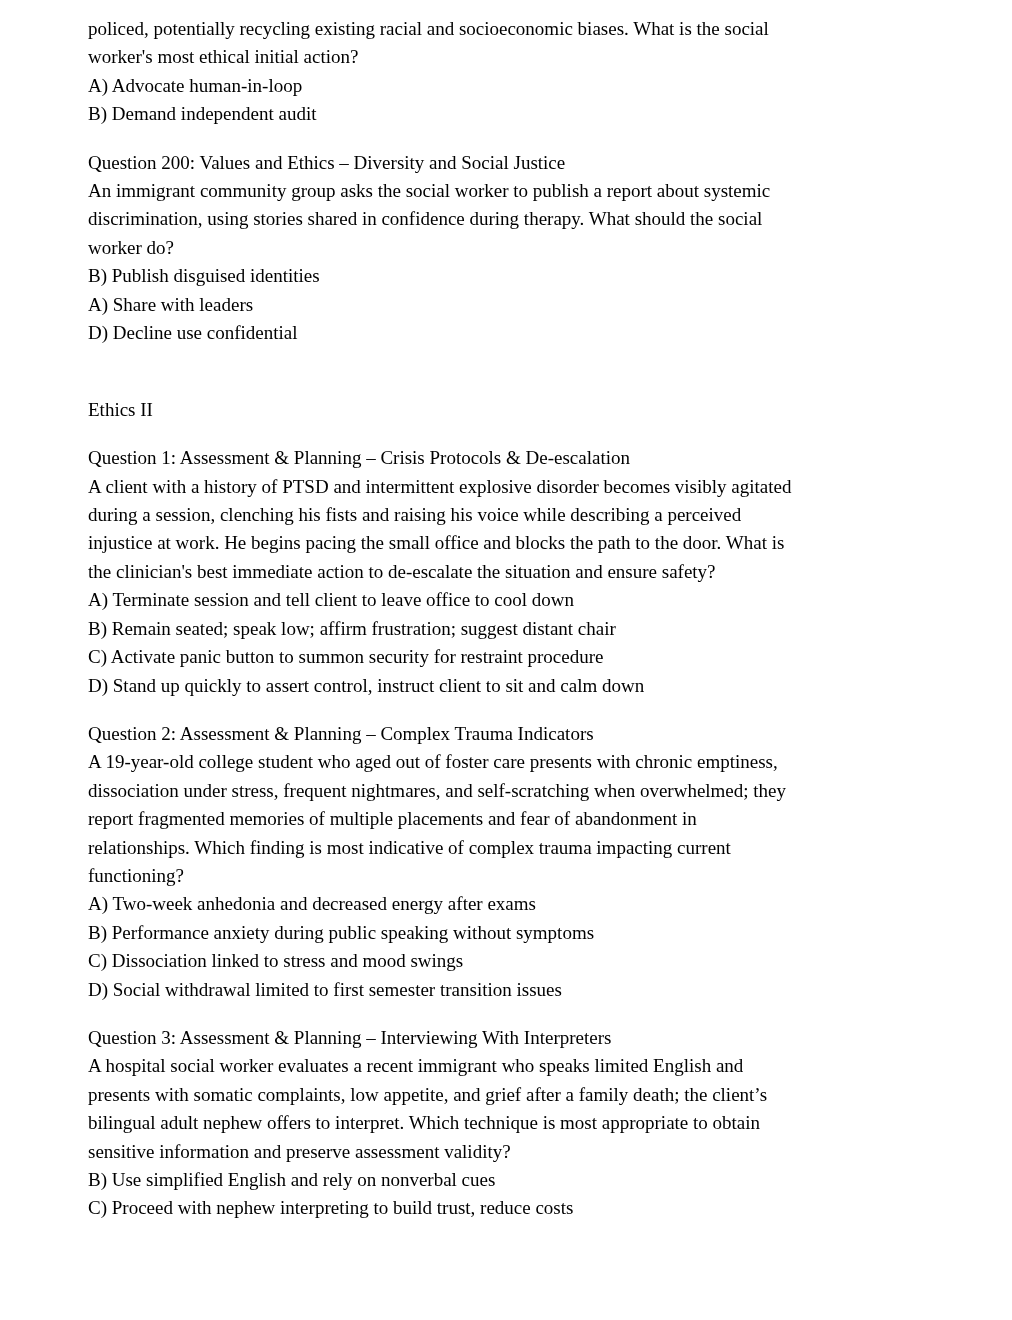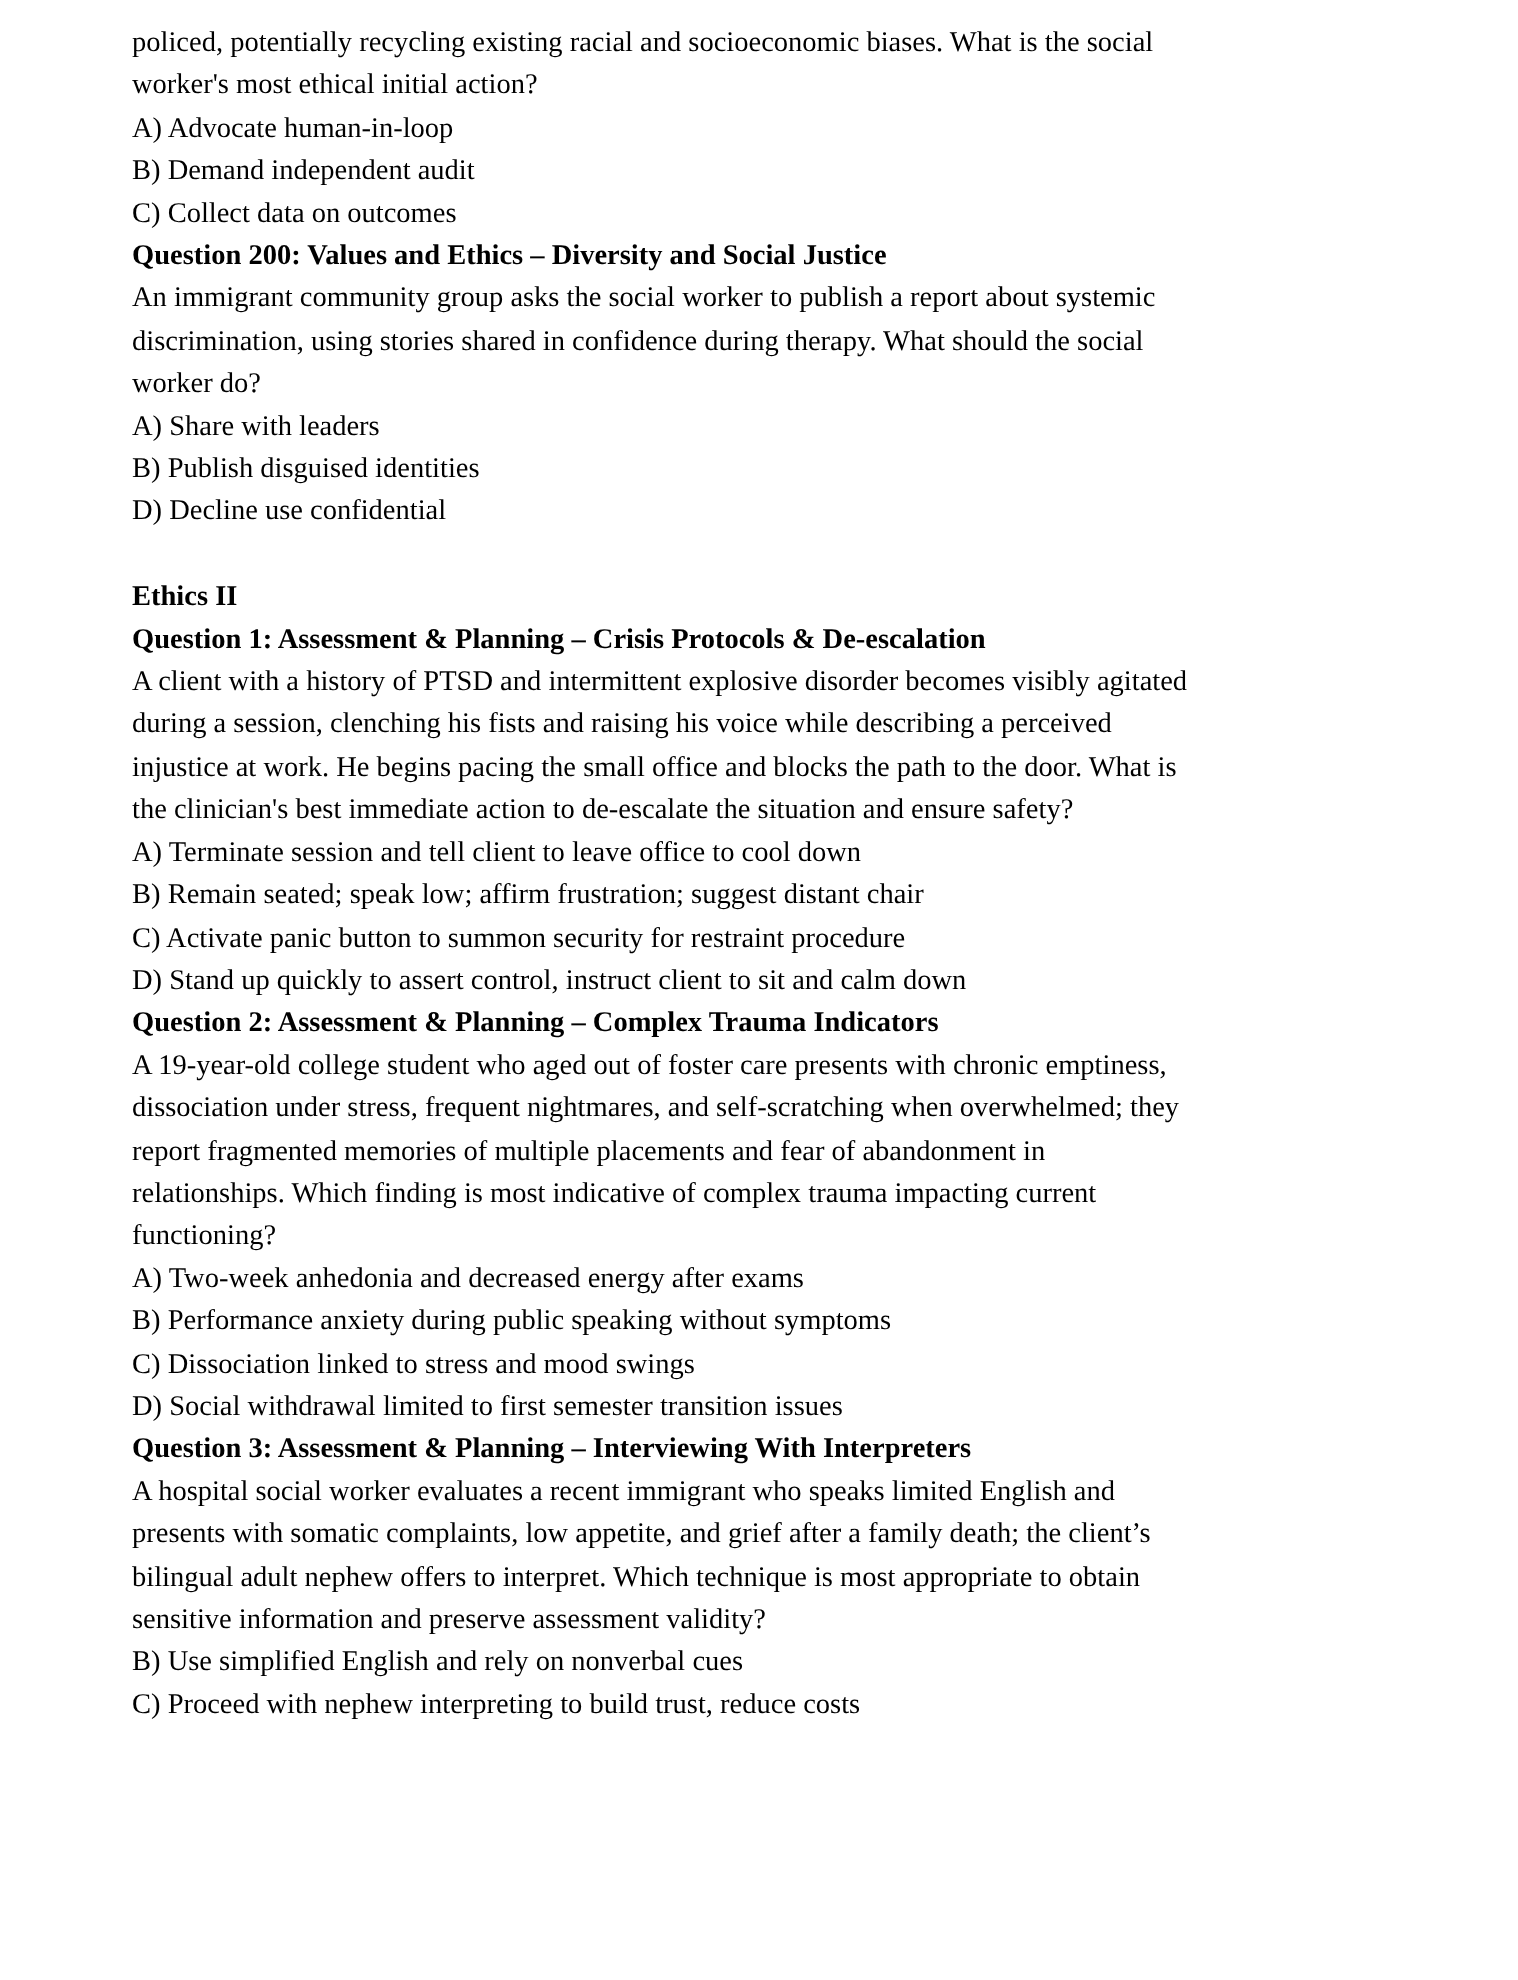--- a/index.html
+++ b/index.html
@@ -23,43 +23,43 @@
   }
   .line {
     margin: 0;
     padding: 0;
     font-size: 19px;
     line-height: 28.4px;
     white-space: pre-line;
     color: #000000;
   }
   .heading {
-    font-weight: 700;
+    font-weight: 400;
+    margin-top: 20px;
   }
   .blank {
     height: 28.4px;
   }
 </style>
 </head>
 <body>
 
 <div class="page">
 
   <p class="line">policed, potentially recycling existing racial and socioeconomic biases. What is the social
 worker's most ethical initial action?</p>
   <p class="line">A) Advocate human-in-loop</p>
   <p class="line">B) Demand independent audit</p>
-  <p class="line">C) Collect data on outcomes</p>
 
   <p class="line heading">Question 200: Values and Ethics – Diversity and Social Justice</p>
   <p class="line">An immigrant community group asks the social worker to publish a report about systemic
 discrimination, using stories shared in confidence during therapy. What should the social
 worker do?</p>
+  <p class="line">B) Publish disguised identities</p>
   <p class="line">A) Share with leaders</p>
-  <p class="line">B) Publish disguised identities</p>
   <p class="line">D) Decline use confidential</p>
 
   <div class="blank"></div>
 
   <p class="line heading">Ethics II</p>
 
   <p class="line heading">Question 1: Assessment &amp; Planning – Crisis Protocols &amp; De-escalation</p>
   <p class="line">A client with a history of PTSD and intermittent explosive disorder becomes visibly agitated
 during a session, clenching his fists and raising his voice while describing a perceived
 injustice at work. He begins pacing the small office and blocks the path to the door. What is

